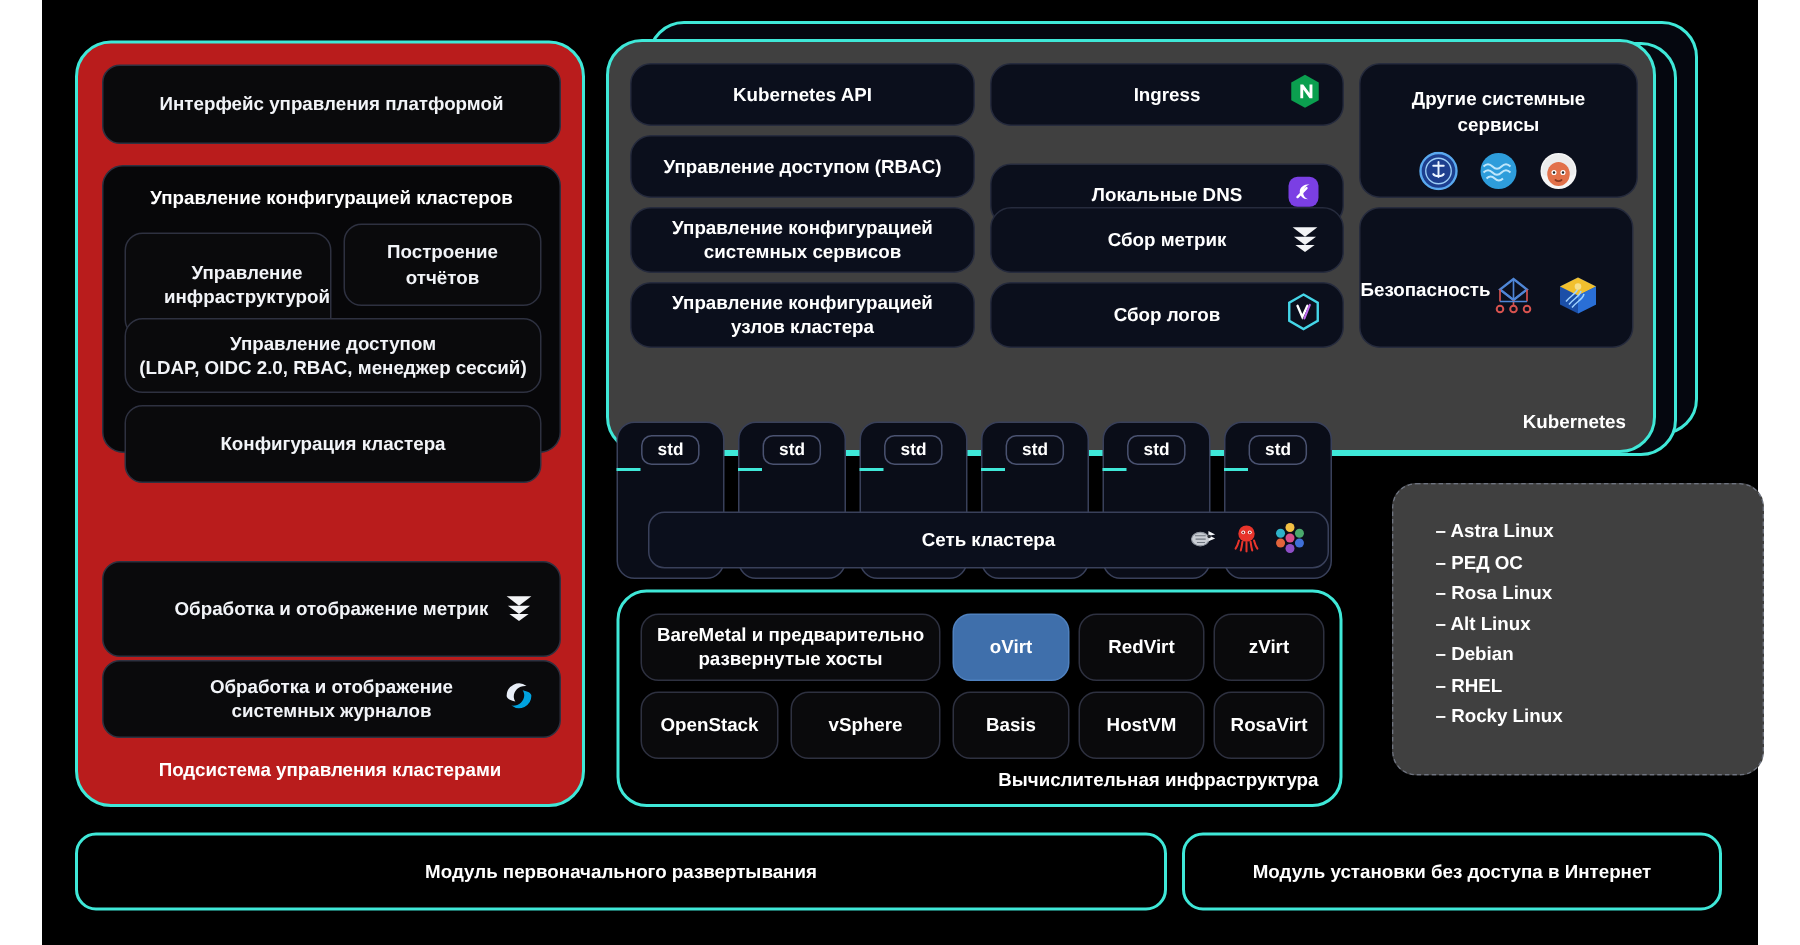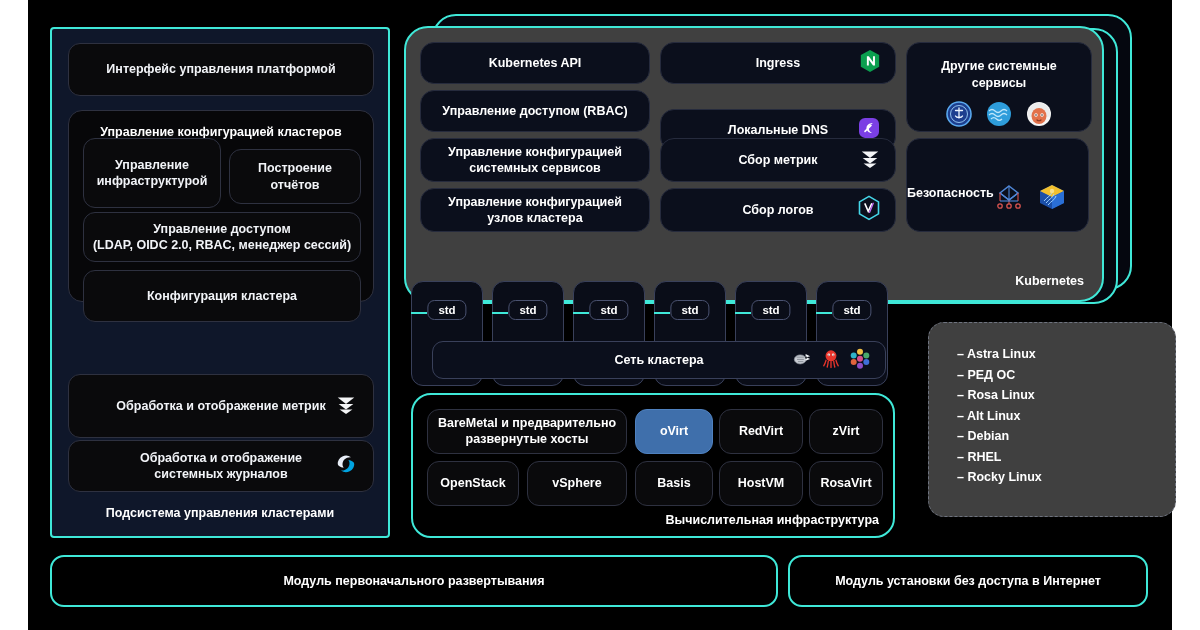--- a/index.html
+++ b/index.html
@@ -25,22 +25,22 @@
     display: flex;
     align-items: center;
     justify-content: center;
     text-align: center;
     line-height: 1.3;
     position: relative;
   }
 
   .neon {
     border: 2px solid #3fe8d8;
-    border-radius: 4px;
-    background: #0f172a;
+    border-radius: 24px;
+    background: #b91c1c;
     position: absolute;
   }
 
   .panel-caption {
     position: absolute;
     color: #ffffff;
     font-size: 12.5px;
     font-weight: bold;
   }
 
@@ -85,21 +85,20 @@
     border: 1px solid #39405a; border-radius: 12px; background: #0a0d18;
   }
   .node .tick {
     position: absolute; left: -1px; top: 30px; width: 16px; height: 2px; background: #3fe8d8;
   }
   .std-badge {
     position: absolute; left: 50%; transform: translateX(-50%); top: 8px;
     border: 1px solid #4a5270; border-radius: 7px;
     padding: 3px 10px; color: #fff; font-size: 11.5px; font-weight: bold;
     background: #0a0d18;
-    margin-top: 10px;
   }
   #cluster-net {
     position: absolute; left: 404px; top: 341px; width: 454px; height: 38px;
     border: 1px solid #39405a; border-radius: 11px; background: #0b0f1c;
     display: flex; align-items: center; justify-content: center;
     color: #fff; font-size: 12.5px; font-weight: bold;
   }
   #cluster-net .neticons { position: absolute; right: 14px; top: 50%; transform: translateY(-50%); display: flex; gap: 8px; align-items: center; }
 
   
@@ -140,21 +139,21 @@
 
   <div class="neon" id="left-panel">
 
     <div class="tile" style="position:absolute;left:16px;top:14px;width:306px;height:53px;">
       <span>Интерфейс управления платформой</span>
     </div>
 
     <div id="cfg-group">
       <div id="cfg-title">Управление конфигурацией кластеров</div>
 
-      <div class="tile" style="position:absolute;left:14px;top:27px;width:138px;height:70px;">
+      <div class="tile" style="position:absolute;left:14px;top:44px;width:138px;height:70px;justify-content:flex-end;">
         <span style="white-space:pre-line;">Управление
 инфраструктурой</span>
       </div>
 
       <div class="tile" style="position:absolute;left:160px;top:38px;width:132px;height:55px;">
         <span style="white-space:pre-line;">Построение
 отчётов</span>
       </div>
 
       <div class="tile" style="position:absolute;left:14px;top:101px;width:278px;height:50px;">

